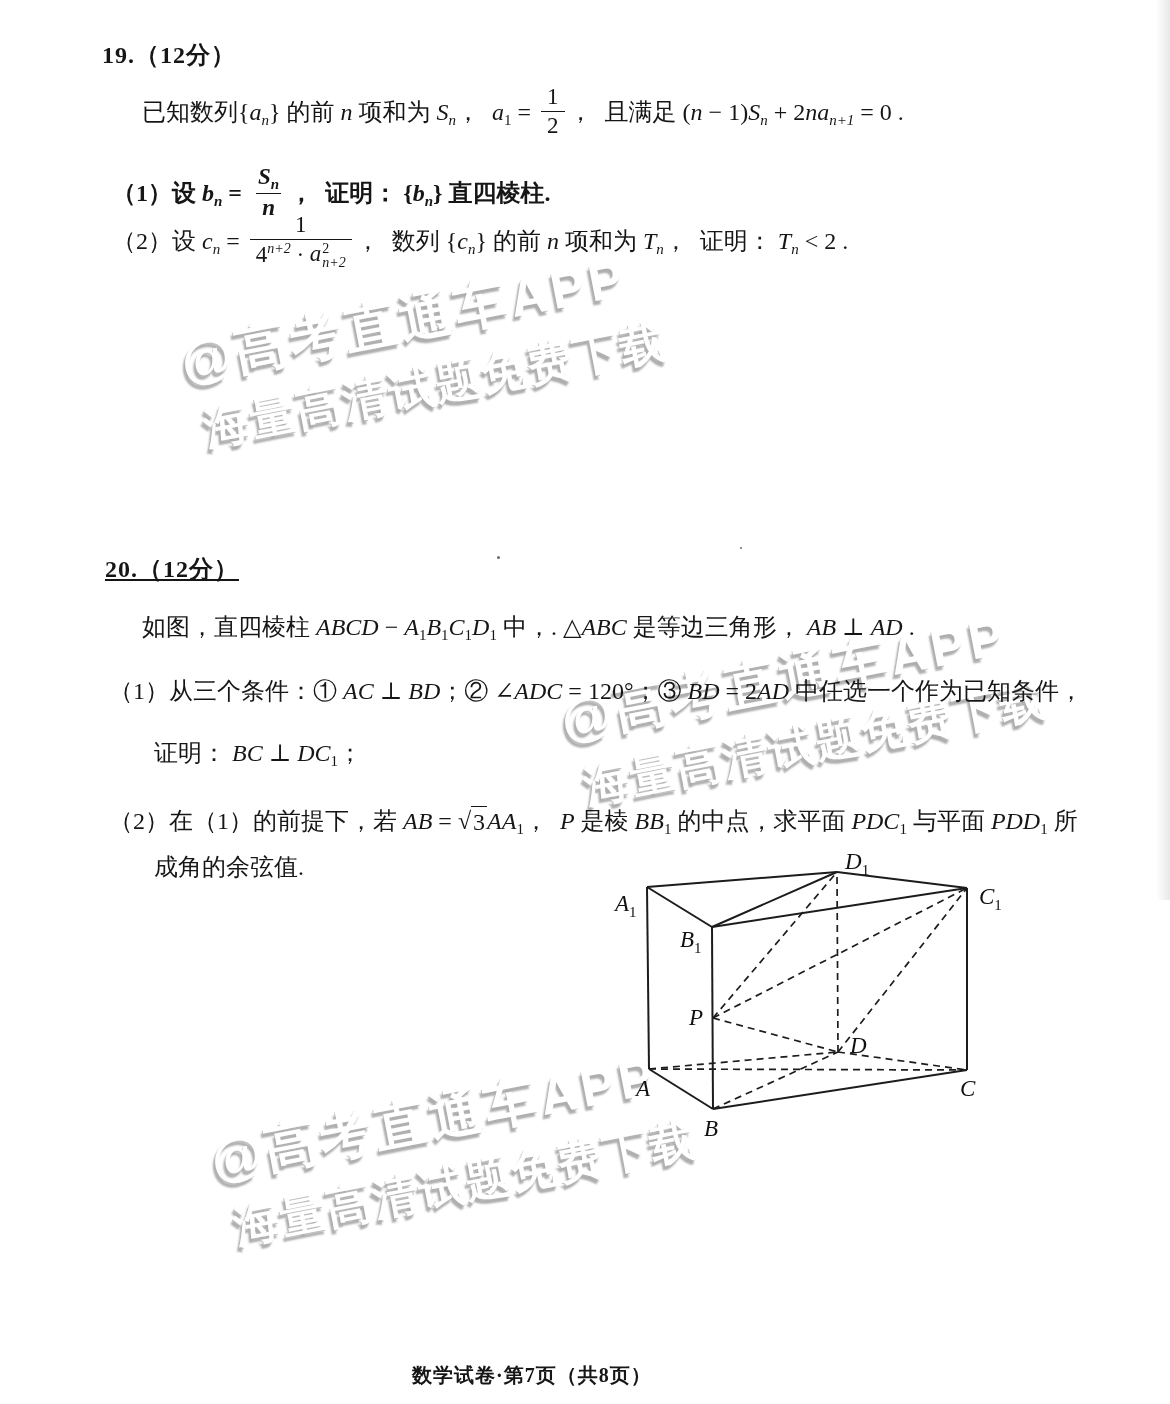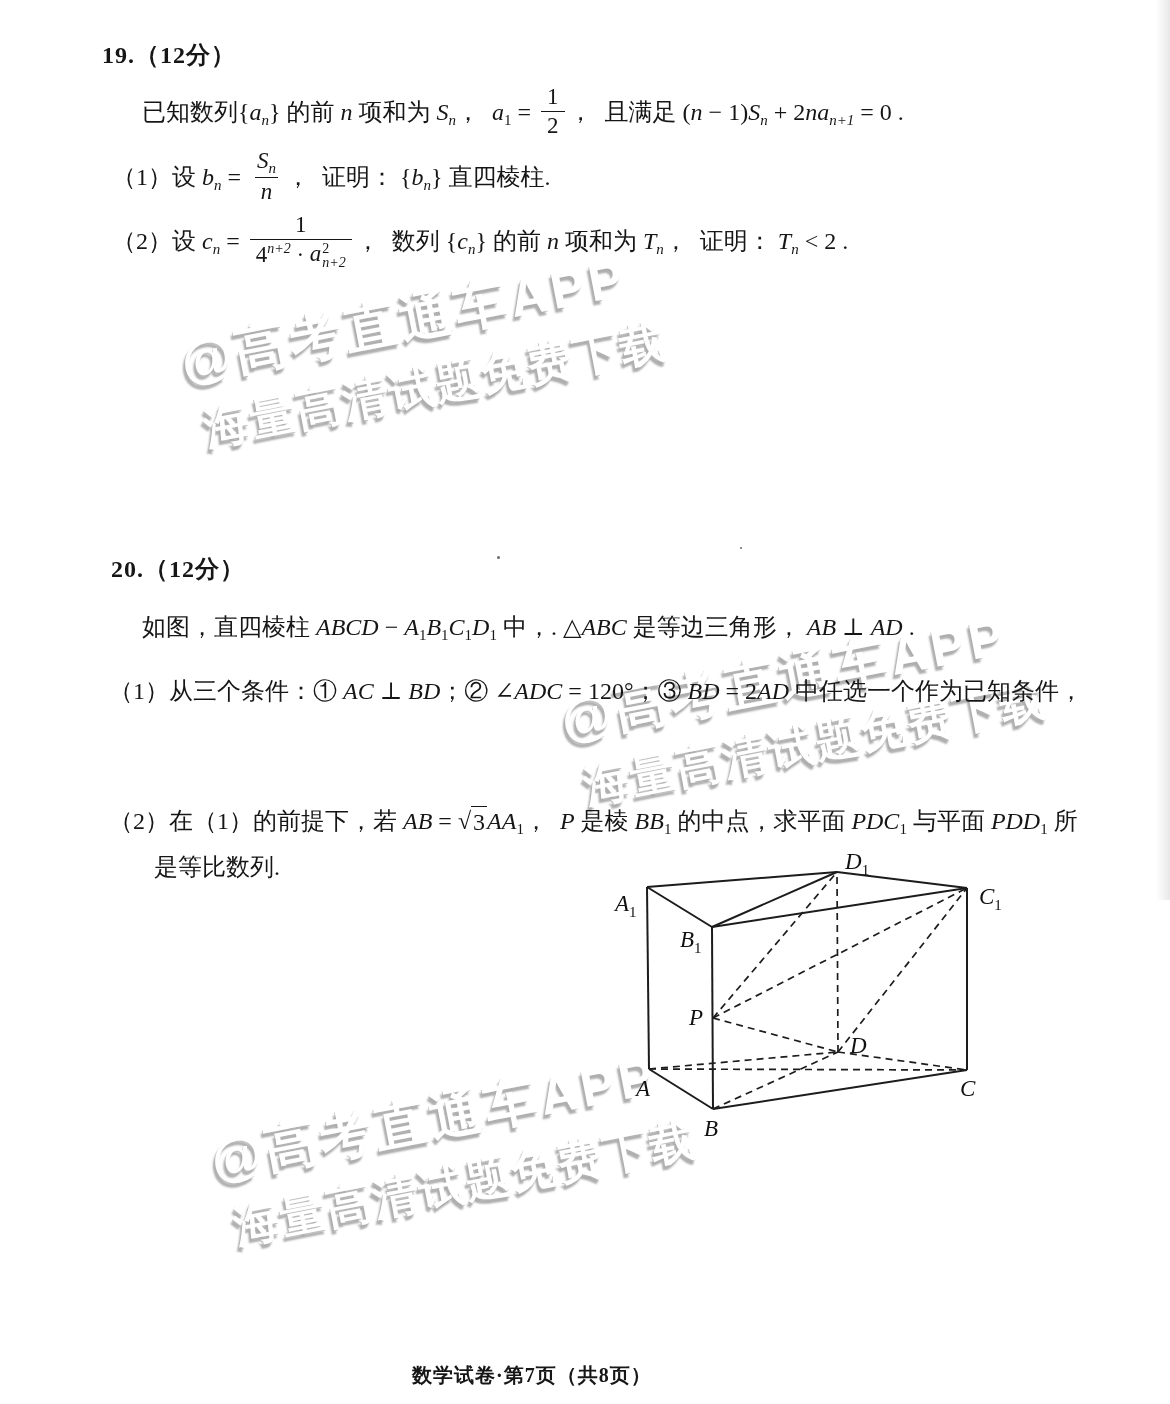--- a/index.html
+++ b/index.html
@@ -71,29 +71,30 @@
     <div class="l2">海量高清试题免费下载</div>
   </div>
   <div class="wm" style="left:205px;top:1128px;">
     <div class="l1">@高考直通车APP</div>
     <div class="l2">海量高清试题免费下载</div>
   </div>
 
   <div class="mline hdr" style="left:78px;top:40px;"><span>19.</span><span>（12分）</span></div>
 
   <div class="mline" style="left:118px;top:86px;"><span>已知数列</span><span>{</span><span class="i">a</span><span class="subi">n</span><span>} 的前 </span><span class="i">n</span><span> 项和为 </span><span class="i">S</span><span class="subi">n</span><span>，  </span><span class="i">a</span><span class="sub">1</span><span> = </span><span class="frac"><span class="fnum"><span>1</span></span><span class="fden"><span>2</span></span></span><span>，  且满足 (</span><span class="i">n</span><span> − 1)</span><span class="i">S</span><span class="subi">n</span><span> + 2</span><span class="i">na</span><span class="subi">n+1</span><span> = 0 .</span></div>
-  <div class="mline" style="left:88px;top:150px;"><span>（1）设 </span><span class="i">b</span><span class="subi">n</span><span> = </span><span class="frac"><span class="fnum"><span class="i">S</span><span class="subi">n</span></span><span class="fden"><span class="i">n</span></span></span><span>，  证明： {</span><span class="i">b</span><span class="subi">n</span><span>} 直四棱柱.</span></div>
+  <div class="mline" style="left:88px;top:166px;font-weight:bold;"><span>（1）设 </span><span class="i">b</span><span class="subi">n</span><span> = </span><span class="frac"><span class="fnum"><span class="i">S</span><span class="subi">n</span></span><span class="fden"><span class="i">n</span></span></span><span>，  证明： {</span><span class="i">b</span><span class="subi">n</span><span>} 直四棱柱.</span></div>
   <div class="mline" style="left:88px;top:214px;"><span>（2）设 </span><span class="i">c</span><span class="subi">n</span><span> = </span><span class="frac"><span class="fnum"><span>1</span></span><span class="fden"><span>4</span><span class="supi">n+2</span><span> · </span><span class="ssw"><span class="i">a</span><span class="stack"><span>2</span><span class="st-sub">n+2</span></span></span></span></span><span>，  数列 {</span><span class="i">c</span><span class="subi">n</span><span>} 的前 </span><span class="i">n</span><span> 项和为 </span><span class="i">T</span><span class="subi">n</span><span>，  证明： </span><span class="i">T</span><span class="subi">n</span><span> &lt; 2 .</span></div>
 
-  <div class="mline hdr" style="left:87px;top:554px;"><span>20.</span><span>（12分）</span></div>
+  <div class="mline hdr" style="left:81px;top:554px;text-decoration:underline;"><span>20.</span><span>（12分）</span></div>
 
   <div class="mline" style="left:118px;top:612px;"><span>如图，直四棱柱 </span><span class="i">ABCD</span><span> − </span><span class="i">A</span><span class="sub">1</span><span class="i">B</span><span class="sub">1</span><span class="i">C</span><span class="sub">1</span><span class="i">D</span><span class="sub">1</span><span> 中，. △</span><span class="i">ABC</span><span> 是等边三角形， </span><span class="i">AB</span><span> ⊥ </span><span class="i">AD</span><span> .</span></div>
   <div class="mline" style="left:85px;top:676px;"><span>（1）从三个条件：① </span><span class="i">AC</span><span> ⊥ </span><span class="i">BD</span><span>；② ∠</span><span class="i">ADC</span><span> = 120°；③ </span><span class="i">BD</span><span> = 2</span><span class="i">AD</span><span> 中任选一个作为已知条件，</span></div>
+  <div class="mline" style="left:130px;top:738px;"><span>证明： </span><span class="i">BC</span><span> ⊥ </span><span class="i">DC</span><span class="sub">1</span><span>；</span></div>
   <div class="mline" style="left:85px;top:806px;"><span>（2）在（1）的前提下，若 </span><span class="i">AB</span><span> = </span><span class="sqrt"><span class="rad">√</span><span class="rc">3</span></span><span class="i">AA</span><span class="sub">1</span><span>，  </span><span class="i">P</span><span> 是棱 </span><span class="i">BB</span><span class="sub">1</span><span> 的中点，求平面 </span><span class="i">PDC</span><span class="sub">1</span><span> 与平面 </span><span class="i">PDD</span><span class="sub">1</span><span> 所</span></div>
-  <div class="mline" style="left:130px;top:852px;"><span>是等比数列.</span></div>
+  <div class="mline" style="left:130px;top:852px;"><span>成角的余弦值.</span></div>
 
   <svg class="fig" width="410" height="300" viewBox="0 0 410 300">
       <line x1="39" y1="221" x2="228" y2="204" class="dash"></line>
       <line x1="228" y1="204" x2="357" y2="222" class="dash"></line>
       <line x1="39" y1="221" x2="357" y2="222" class="dash"></line>
       <line x1="103" y1="261" x2="228" y2="204" class="dash"></line>
       <line x1="228" y1="204" x2="227" y2="24" class="dash"></line>
       <line x1="228" y1="204" x2="357" y2="40" class="dash"></line>
       <line x1="103" y1="170" x2="227" y2="24" class="dash"></line>
       <line x1="103" y1="170" x2="357" y2="40" class="dash"></line>

